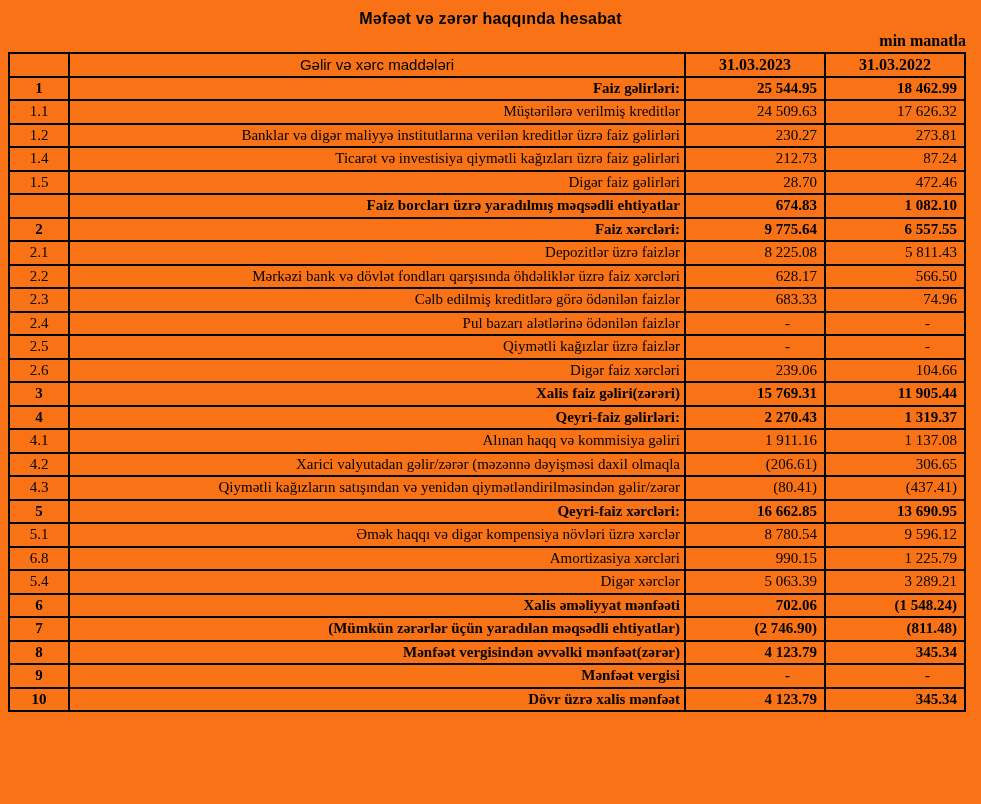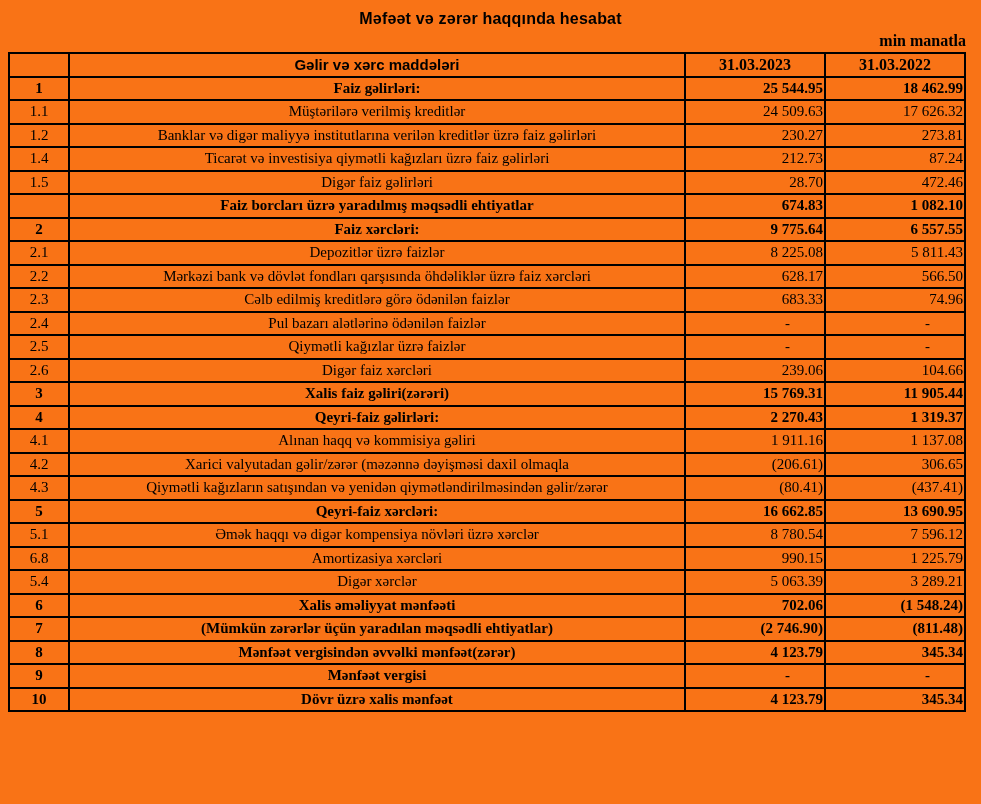--- a/index.html
+++ b/index.html
@@ -47,33 +47,33 @@
     border: 2px solid #000000;
     font-size: 15px;
     padding: 0 4px;
     height: 21.5px;
     overflow: hidden;
     white-space: nowrap;
     vertical-align: middle;
   }
   th.h-item {
     font-family: "Liberation Sans", sans-serif;
-    font-weight: bold;
+    font-weight: normal;
     font-size: 15px;
     text-align: center;
   }
   th.h-val {
     font-family: "Liberation Serif", serif;
     font-weight: bold;
     font-size: 16px;
     text-align: center;
   }
   td.cell-num  { text-align: center; }
-  td.cell-item { text-align: center; }
-  td.cell-val  { text-align: right; padding-right: 1px; }
+  td.cell-item { text-align: right; }
+  td.cell-val  { text-align: right; padding-right: 7px; }
   td.cell-val.dash { padding-right: 34px; }
   tr.bold-row td { font-weight: bold; }
 </style>
 </head>
 <body>
 
 <div class="page">
   <div class="report-title">Məfəət və zərər haqqında hesabat</div>
 
   <div class="unit-note">min manatla</div>
@@ -205,21 +205,21 @@
         <tr class="bold-row">
           <td class="cell-num">5</td>
           <td class="cell-item">Qeyri-faiz xərcləri:</td>
           <td class="cell-val">16 662.85</td>
           <td class="cell-val">13 690.95</td>
         </tr>
         <tr>
           <td class="cell-num">5.1</td>
           <td class="cell-item">Əmək haqqı və digər kompensiya növləri üzrə xərclər</td>
           <td class="cell-val">8 780.54</td>
-          <td class="cell-val">7 596.12</td>
+          <td class="cell-val">9 596.12</td>
         </tr>
         <tr>
           <td class="cell-num">6.8</td>
           <td class="cell-item">Amortizasiya xərcləri</td>
           <td class="cell-val">990.15</td>
           <td class="cell-val">1 225.79</td>
         </tr>
         <tr>
           <td class="cell-num">5.4</td>
           <td class="cell-item">Digər xərclər</td>

